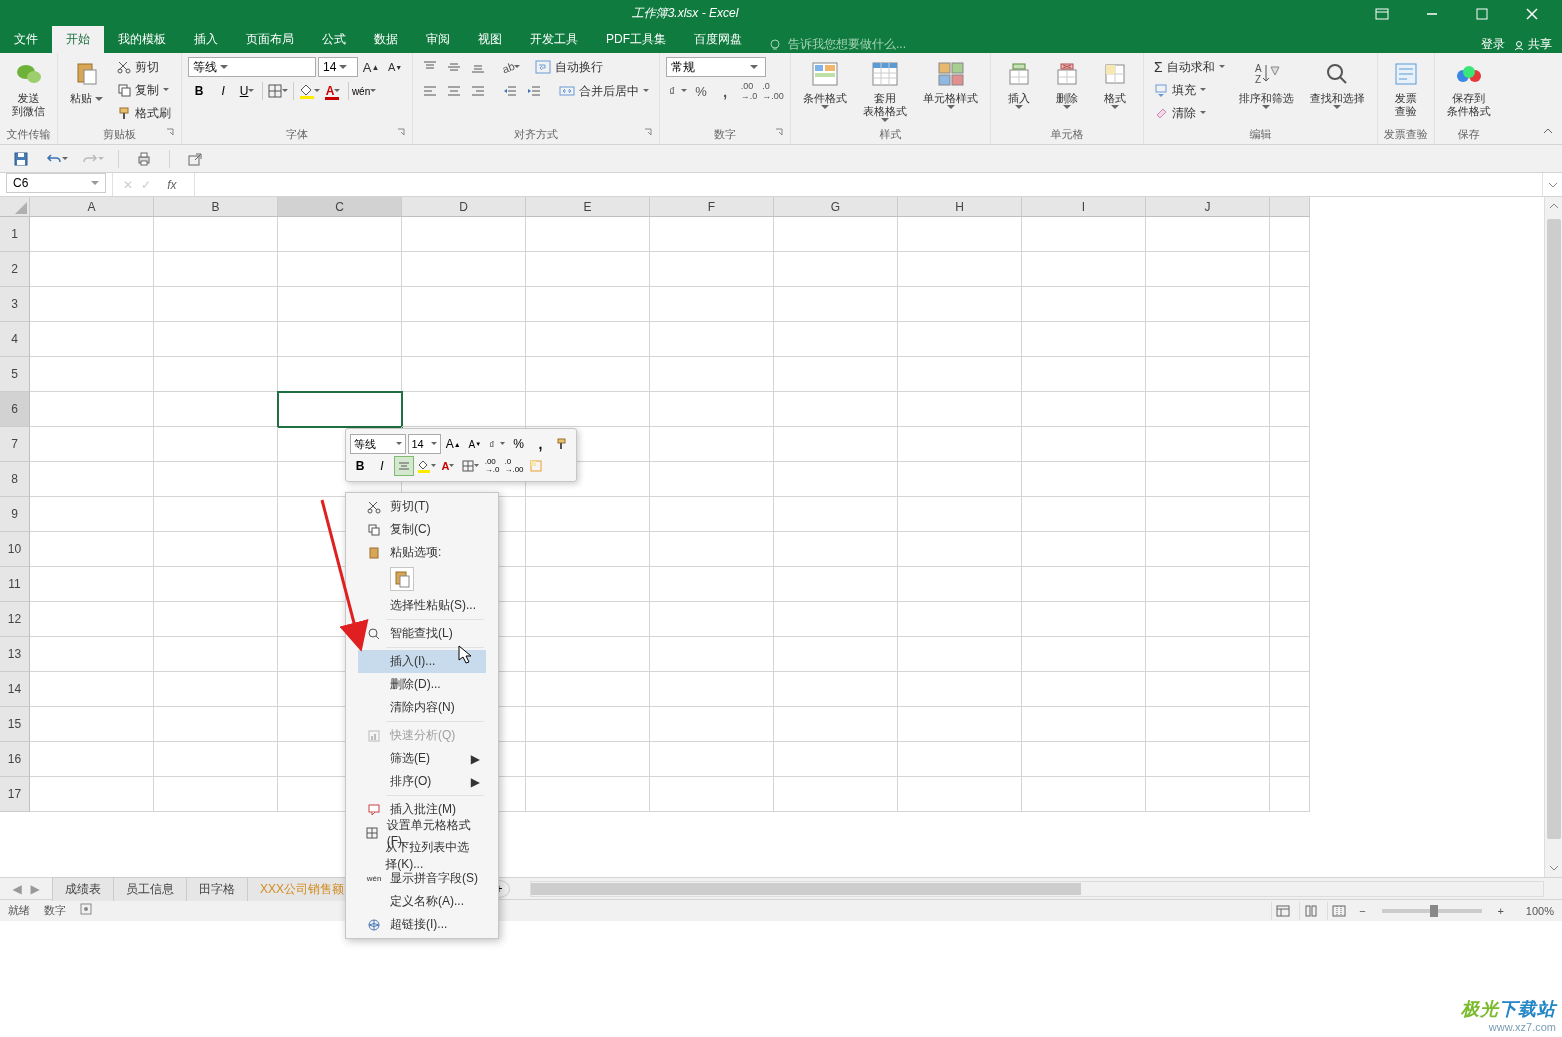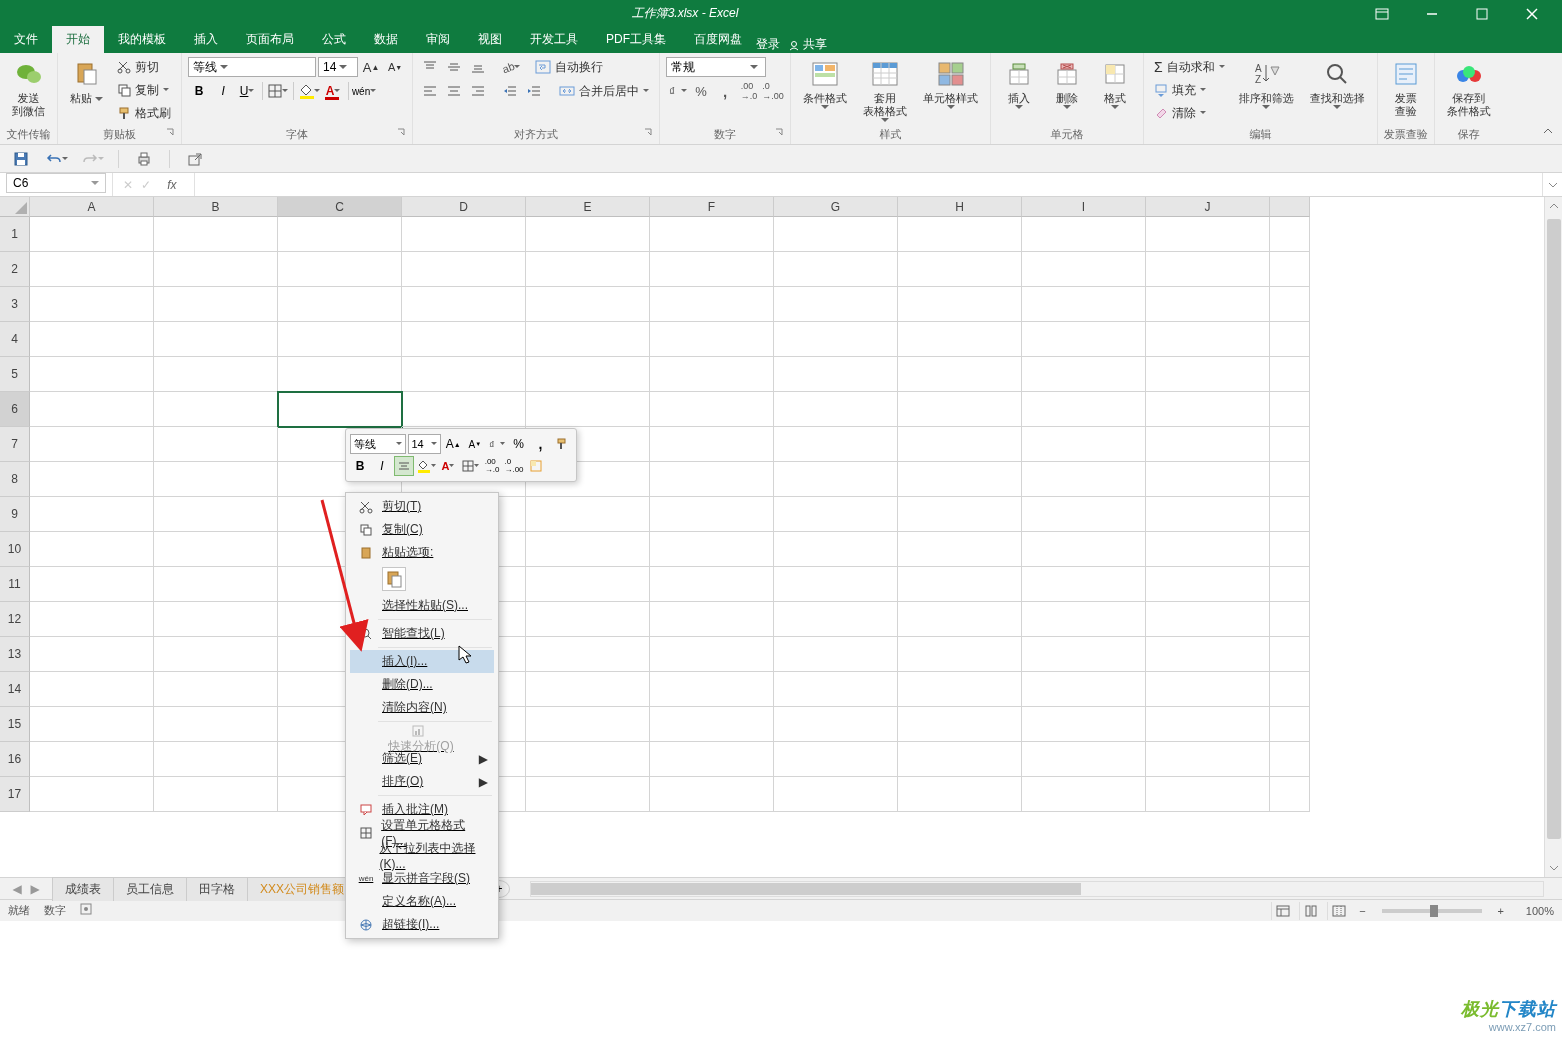--- a/index.html
+++ b/index.html
@@ -69,24 +69,24 @@
 .vscroll .varrow{position:absolute;left:0;width:18px;height:18px;display:flex;align-items:center;justify-content:center;}
 
 
 .mini-toolbar { position: absolute; left: 345px; top: 428px; width: 232px; background: #f5f5f5; border: 1px solid #c6c6c6; border-radius: 3px; box-shadow: 2px 2px 6px rgba(0,0,0,.2); padding: 4px; z-index: 50; }
 .mini-toolbar .mt-row { display: flex; align-items: center; gap: 2px; height: 22px; }
 .mt-combo { height: 20px; border: 1px solid #ababab; background: #fff; display: flex; align-items: center; font-size: 11px; }
 .mt-btn { width: 20px; height: 20px; display: flex; align-items: center; justify-content: center; cursor: pointer; }
 .mt-btn.sel { background: #d4e7cf; border: 1px solid #7fba6f; }
 
 
-.context-menu { position: absolute; left: 345px; top: 492px; width: 154px; background: #f5f5f5; border: 1px solid #c6c6c6; box-shadow: 2px 2px 8px rgba(0,0,0,.25); z-index: 60; padding: 2px 4px; text-decoration: underline; }
+.context-menu { position: absolute; left: 345px; top: 492px; width: 154px; background: #f5f5f5; border: 1px solid #c6c6c6; box-shadow: 2px 2px 8px rgba(0,0,0,.25); z-index: 60; padding: 2px 12px; }
 .menu-item { display: flex; align-items: center; height: 23px; padding: 0 8px 0 6px; font-size: 12px; color: #333; cursor: pointer; position: relative; }
 .menu-item.hover { background: #c8dbec; }
-.menu-item.disabled { color: #a0a0a0; flex-direction: column; }
+.menu-item.disabled { color: #a0a0a0; }
 .menu-item .mi-icon { width: 20px; height: 18px; display: flex; align-items: center; justify-content: center; margin-right: 6px; }
 .menu-item .mi-arrow { position: absolute; right: 6px; }
 .menu-sep { height: 1px; background: #e1e1e1; margin: 2px 2px 2px 28px; }
 .paste-opts { height: 30px; padding-left: 32px; display: flex; align-items: center; }
 .paste-opt-btn { width: 24px; height: 24px; border: 1px solid #c6c6c6; background: #fff; display: flex; align-items: center; justify-content: center; }
 
 
 .red-arrow { position: absolute; left: 316px; top: 494px; z-index: 70; pointer-events: none; }
 
 
@@ -159,20 +159,27 @@
   <div class="tab">我的模板</div>
   <div class="tab">插入</div>
   <div class="tab">页面布局</div>
   <div class="tab">公式</div>
   <div class="tab">数据</div>
   <div class="tab">审阅</div>
   <div class="tab">视图</div>
   <div class="tab">开发工具</div>
   <div class="tab">PDF工具集</div>
   <div class="tab">百度网盘</div>
+  <div class="tellme">
+    <svg width="14" height="14">
+        <circle cx="7" cy="6" r="4" fill="none" stroke="#a6d3b5"></circle>
+        <line x1="5" y1="11" x2="9" y2="11" stroke="#a6d3b5"></line>
+      </svg>
+    <span>告诉我您想要做什么...</span>
+  </div>
   <div class="login-share">
     <span>登录</span>
     <span style="display:flex;align-items:center;gap:3px;">
         <svg width="12" height="12">
           <circle cx="6" cy="5" r="2.5" stroke="#fff" fill="none"></circle>
           <path d="M2 11 Q6 7 10 11" stroke="#fff" fill="none"></path>
         </svg>
         <span>共享</span>
       </span>
   </div>

